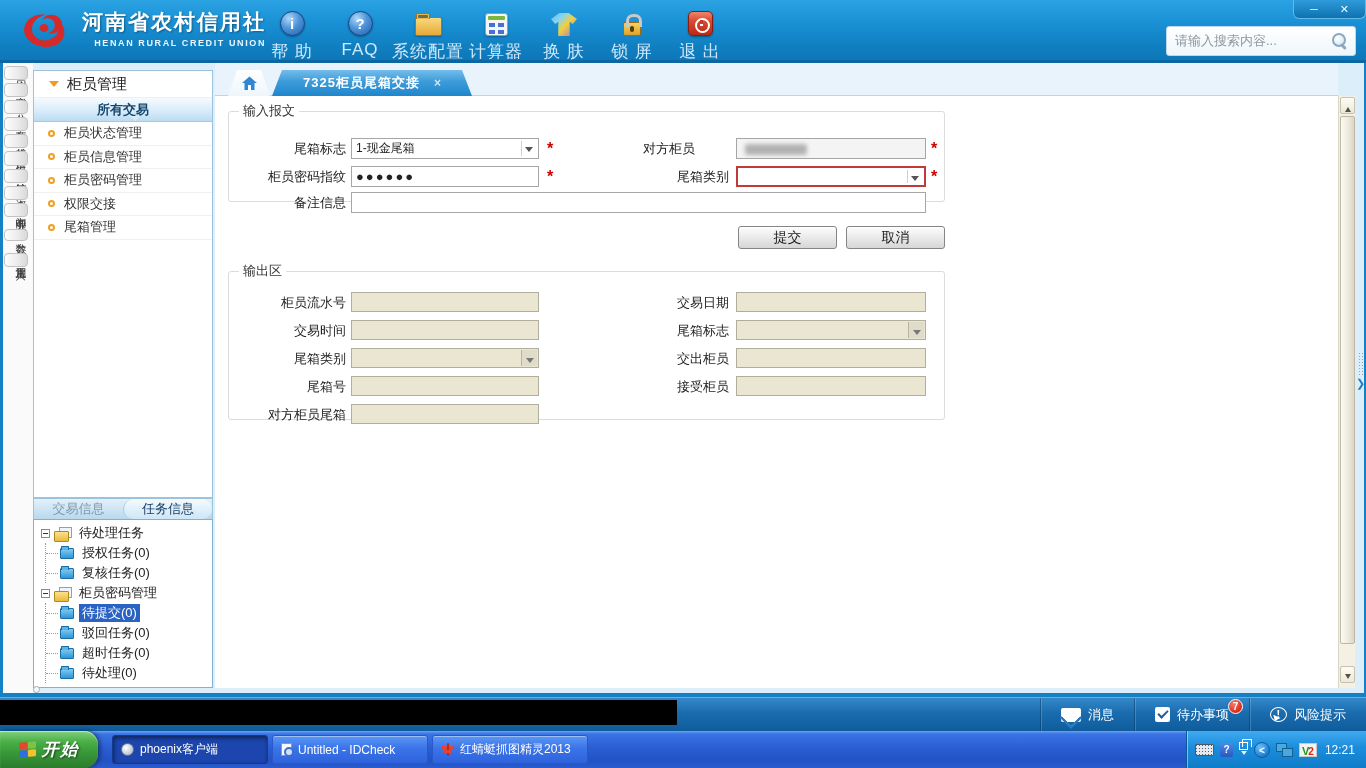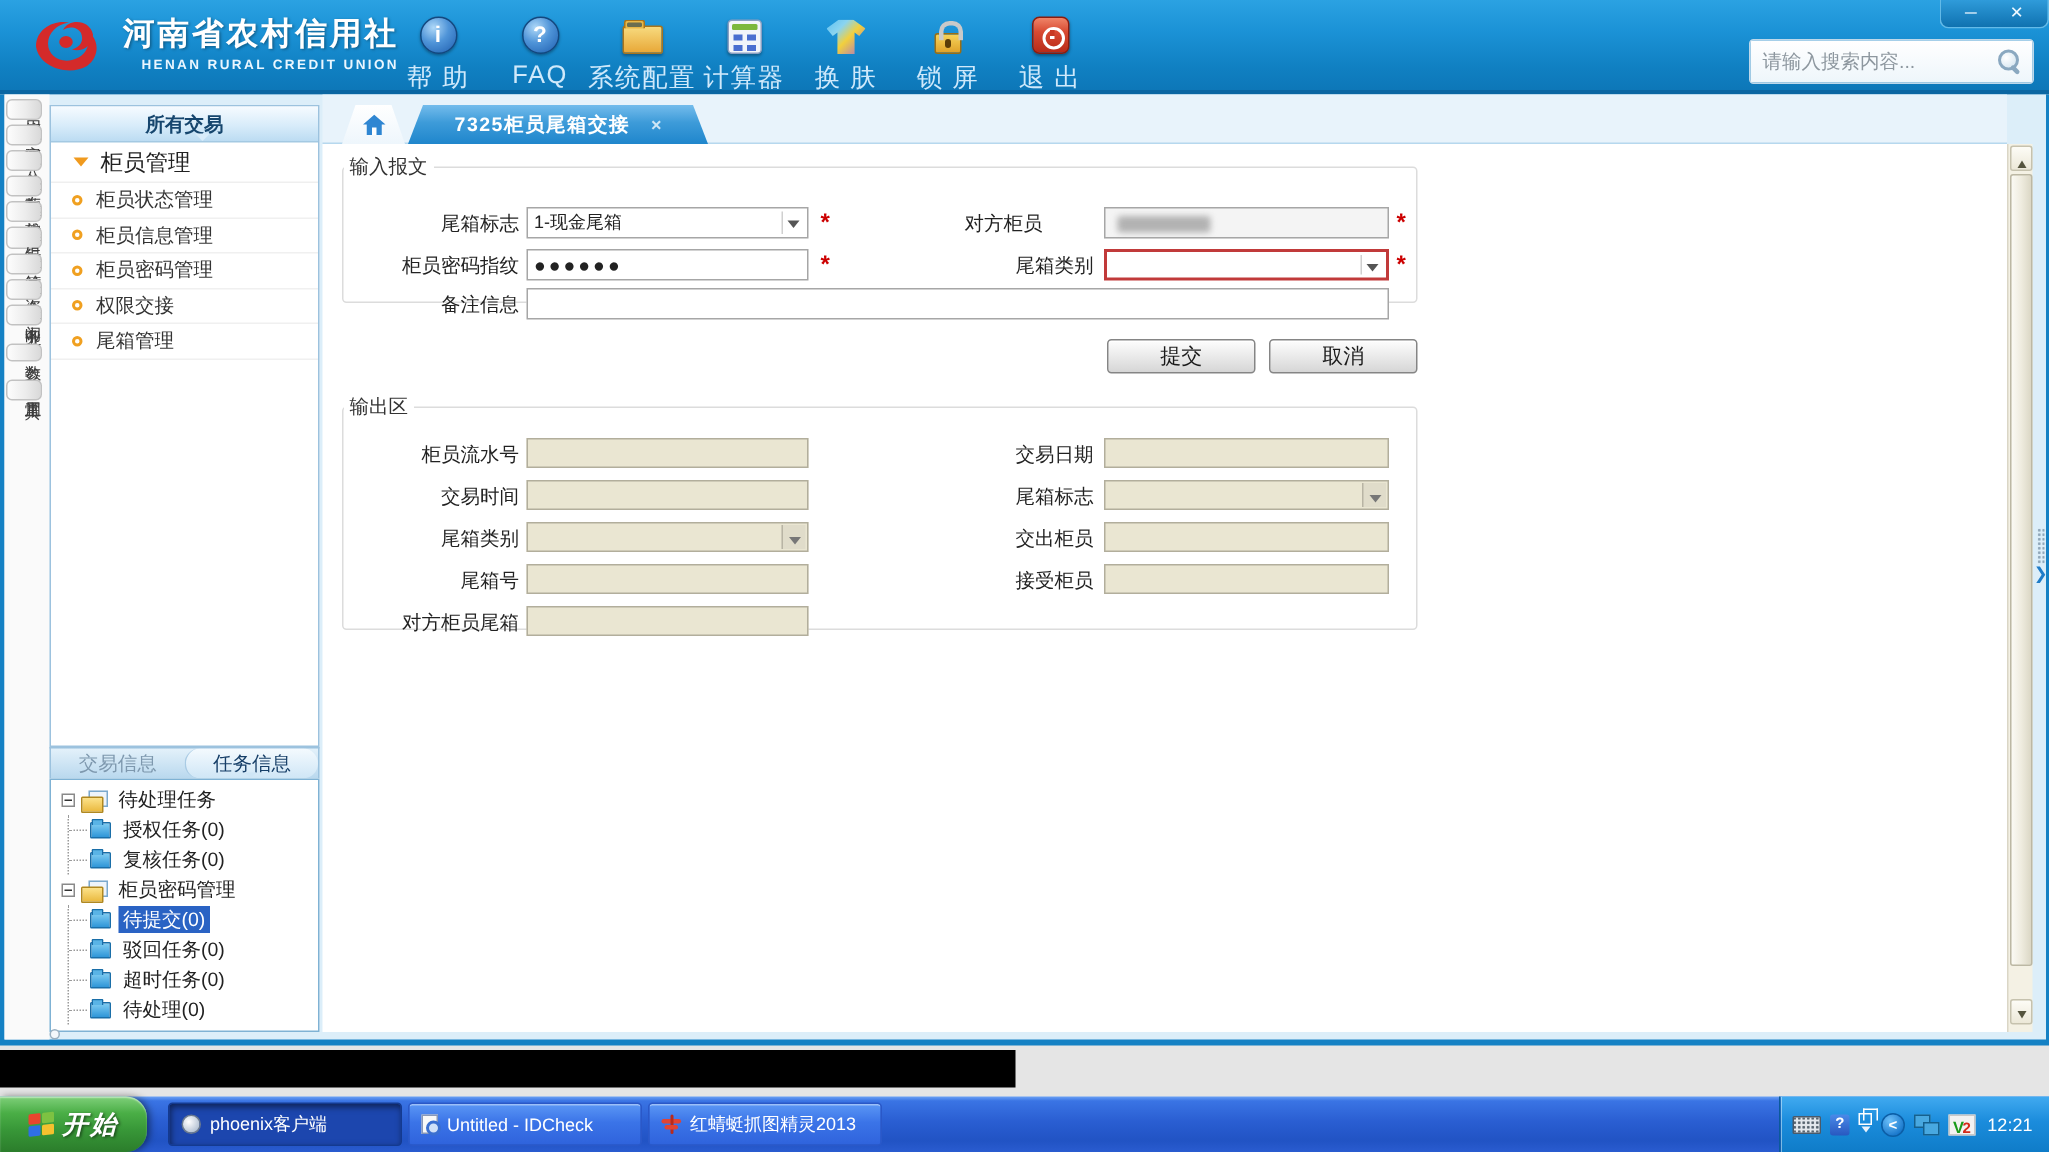--- a/index.html
+++ b/index.html
@@ -118,21 +118,21 @@
     clip-path:polygon(9px 0,33px 0,42px 26px,0 26px); display:flex; align-items:center; justify-content:center; cursor:pointer; }
   #active-tab { position:absolute; left:57px; top:7px; width:200px; height:26px;
     background:linear-gradient(180deg,#74bcec 0%,#3d9bd9 45%,#1f86cc 100%);
     clip-path:polygon(10px 0,190px 0,200px 26px,0 26px);
     display:flex; align-items:center; justify-content:center; cursor:pointer; }
   #active-tab .atitle { color:#fff; font-size:13px; letter-spacing:1px;font-weight:bold; }
   #active-tab .aclose { color:#cfe6f5; font-size:12px; font-weight:bold; margin-left:14px; cursor:pointer; }
   #content { position:absolute; left:215px; top:96px; width:1123px; height:592px; background:#fff; }
 
   fieldset.box { position:absolute; border:1px solid #dcdcdc; border-radius:3px; background:#fff; }
-  fieldset.box legend { padding:0 4px; font-size:13px; color:#333; }
+  fieldset.box legend { margin-left:10px; padding:0 4px; font-size:13px; color:#333; }
   #fs-input { left:13px; top:6px; width:717px; height:100px; }
   #fs-output { left:13px; top:166px; width:717px; height:158px; }
 
   .flabel { position:absolute; width:117px; text-align:right; font-size:13px; color:#222; line-height:21px; }
   .flabel.r { left:380px; width:120px; }
   .fstar { position:absolute; color:#cc0000; font-size:16px; font-weight:bold; line-height:21px; }
   .fld { position:absolute; height:21px; background:#fff; border:1px solid #a6a6a6; font-size:12px; color:#222; line-height:19px; padding-left:4px; }
   .fld.sel::after { content:""; position:absolute; right:5px; top:8px; border:4px solid transparent; border-top:5px solid #555; }
   .fld.sel::before { content:""; position:absolute; right:16px; top:2px; bottom:2px; width:1px; background:#d0d0d0; }
   .fld.redfld { border:2px solid #c13a3a; line-height:17px; }
@@ -313,25 +313,25 @@
     <div class="vtab">贷款业务</div>
     <div class="vtab">银行卡业务</div>
     <div class="vtab">结算业务</div>
     <div class="vtab">资金业务</div>
     <div class="vtab">中间业务</div>
     <div class="vtab gap">参数</div>
     <div class="vtab gap">常用工具</div>
   </div>
 
   <div id="nav-panel">
-    <div id="nav-title">所有交易</div>
     <div id="nav-group">
       <span class="tri-down"></span>
       <span class="glabel">柜员管理</span>
     </div>
+    <div id="nav-title">所有交易</div>
     <div class="nav-item">
       <span class="bullet"></span>
       <span class="nlabel">柜员状态管理</span>
     </div>
     <div class="nav-item">
       <span class="bullet"></span>
       <span class="nlabel">柜员信息管理</span>
     </div>
     <div class="nav-item">
       <span class="bullet"></span>
@@ -472,20 +472,35 @@
   <div id="scrollbar">
     <div class="sb-btn" id="sb-up"></div>
     <div id="sb-thumb"></div>
     <div class="sb-btn" id="sb-down"></div>
   </div>
   <div id="collapse">
     <span class="dots"></span>
     <span class="chev">❯</span>
   </div>
 
+  <div id="statusbar">
+    <div class="sb-item">
+      <span class="ico-mail"></span>
+      <span>消息</span>
+    </div>
+    <div class="sb-item">
+      <span class="ico-check"></span>
+      <span>待办事项</span>
+      <span class="badge">7</span>
+    </div>
+    <div class="sb-item">
+      <span class="ico-bubble"></span>
+      <span>风险提示</span>
+    </div>
+  </div>
   <div id="redact-bar"></div>
 
   <div id="taskbar">
     <div id="start-btn">
       <span class="winflag">
           <i></i>
           <i></i>
           <i></i>
           <i></i>
         </span>

